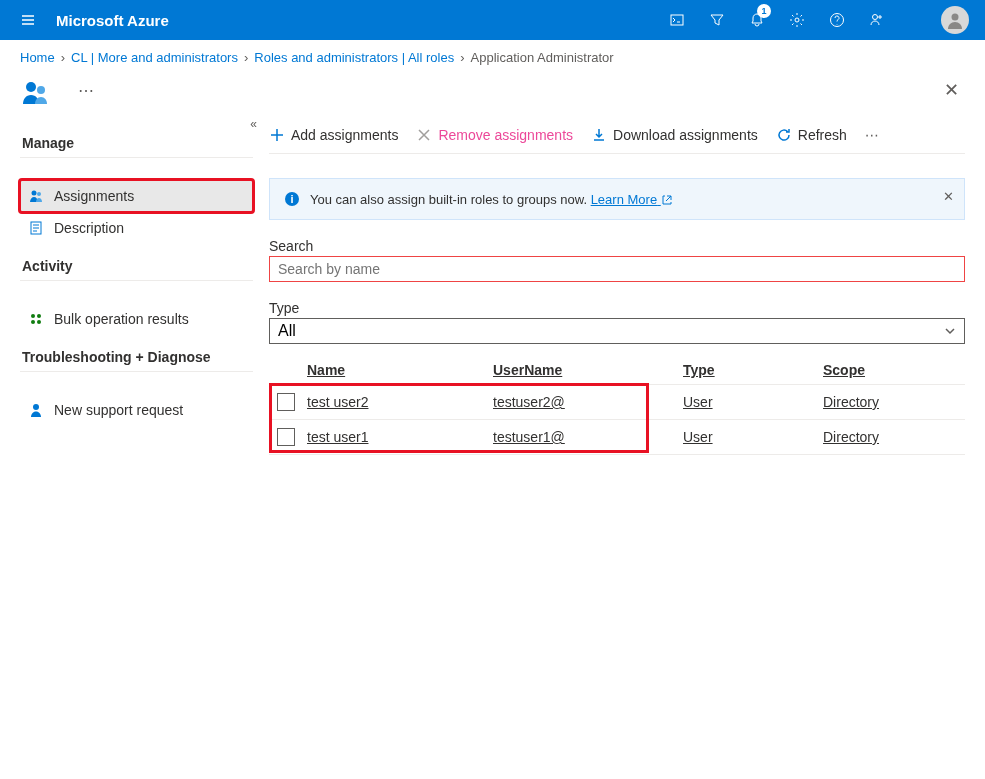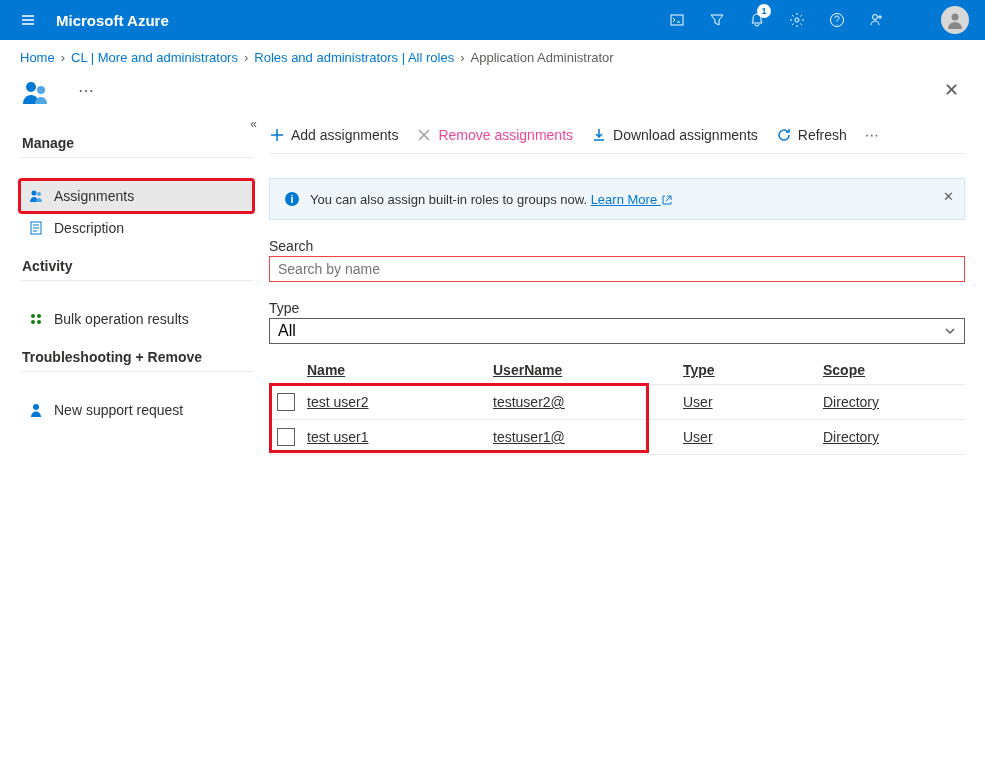--- a/index.html
+++ b/index.html
@@ -182,21 +182,21 @@
           <svg width="16" height="16" viewBox="0 0 16 16">
             <circle cx="5" cy="5" r="2" fill="#107c10"></circle>
             <circle cx="11" cy="5" r="2" fill="#107c10"></circle>
             <circle cx="5" cy="11" r="2" fill="#107c10"></circle>
             <circle cx="11" cy="11" r="2" fill="#107c10"></circle>
           </svg>
         </span>
       <span>Bulk operation results</span>
     </div>
 
-    <div class="sidebar-section">Troubleshooting + Remove</div>
+    <div class="sidebar-section">Troubleshooting + Diagnose</div>
     <div class="sidebar-item">
       <span class="sicon">
           <svg width="16" height="16" viewBox="0 0 16 16">
             <circle cx="8" cy="5" r="3" fill="#0078d4"></circle>
             <path d="M3 15c0-3 2-5.5 5-5.5s5 2.5 5 5.5" fill="#0078d4"></path>
           </svg>
         </span>
       <span>New support request</span>
     </div>
   </div>

